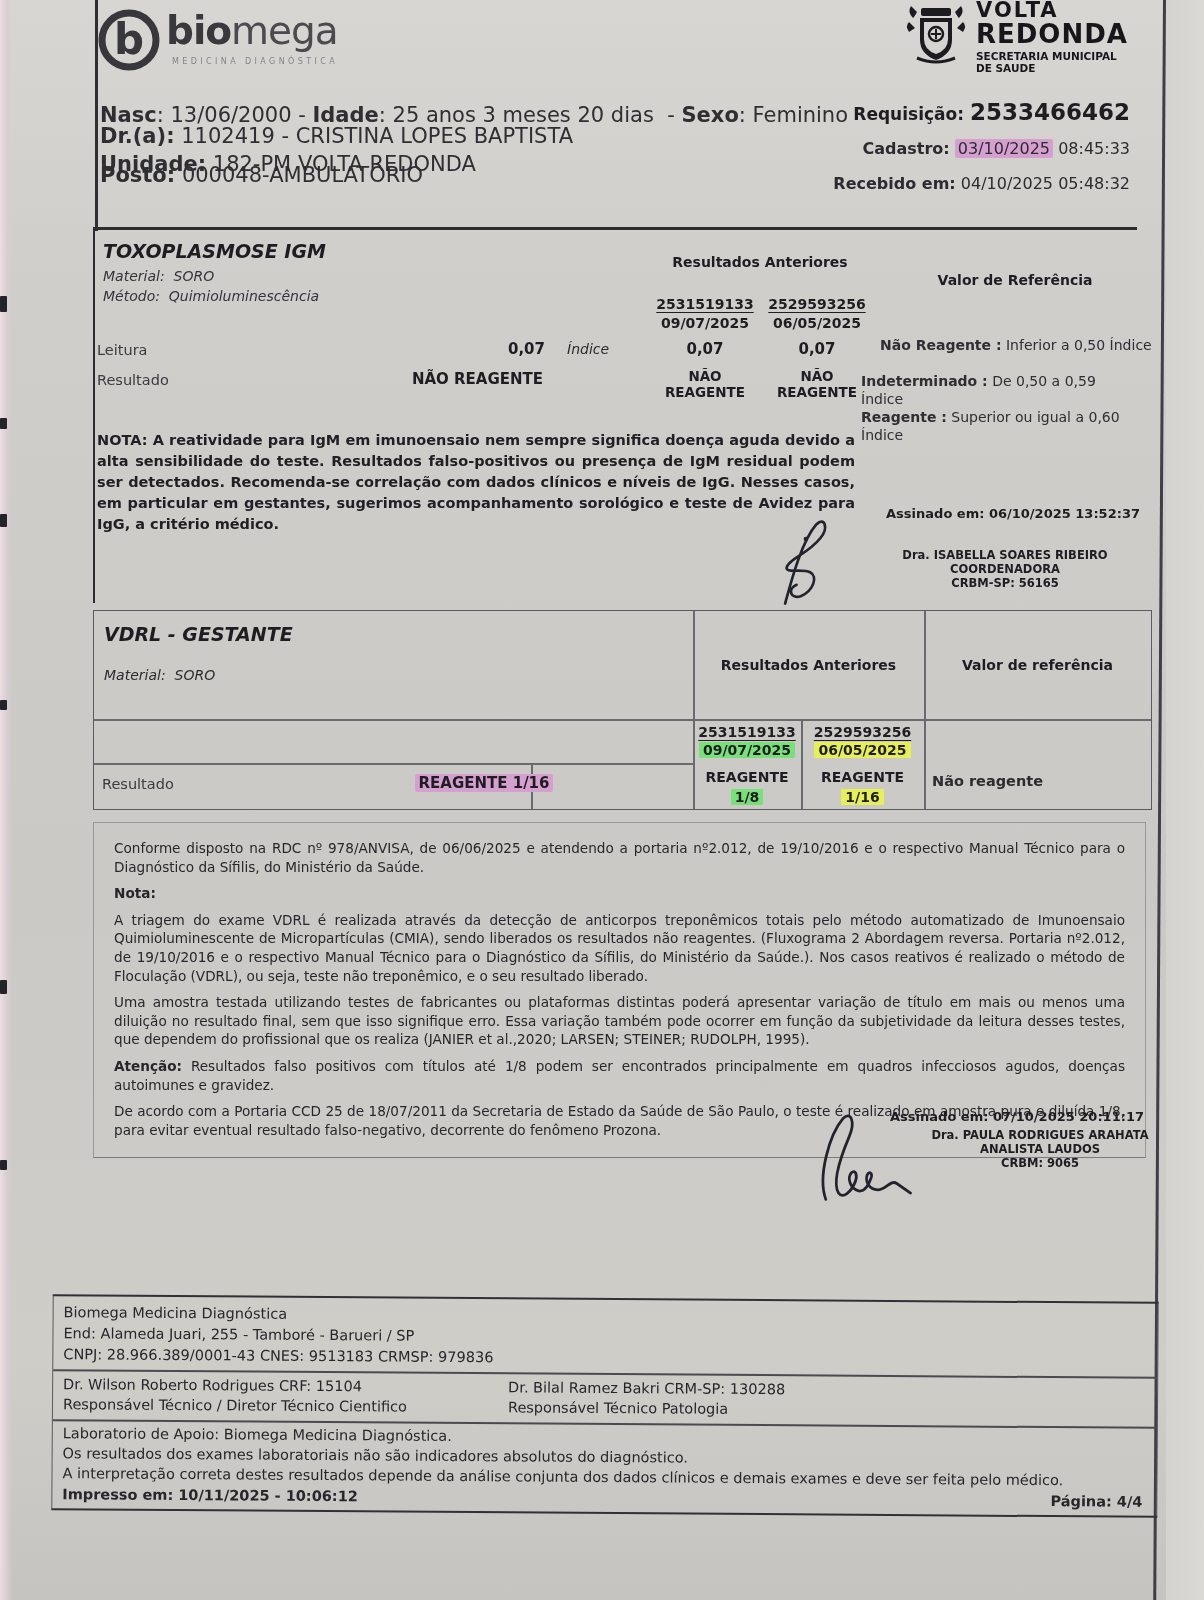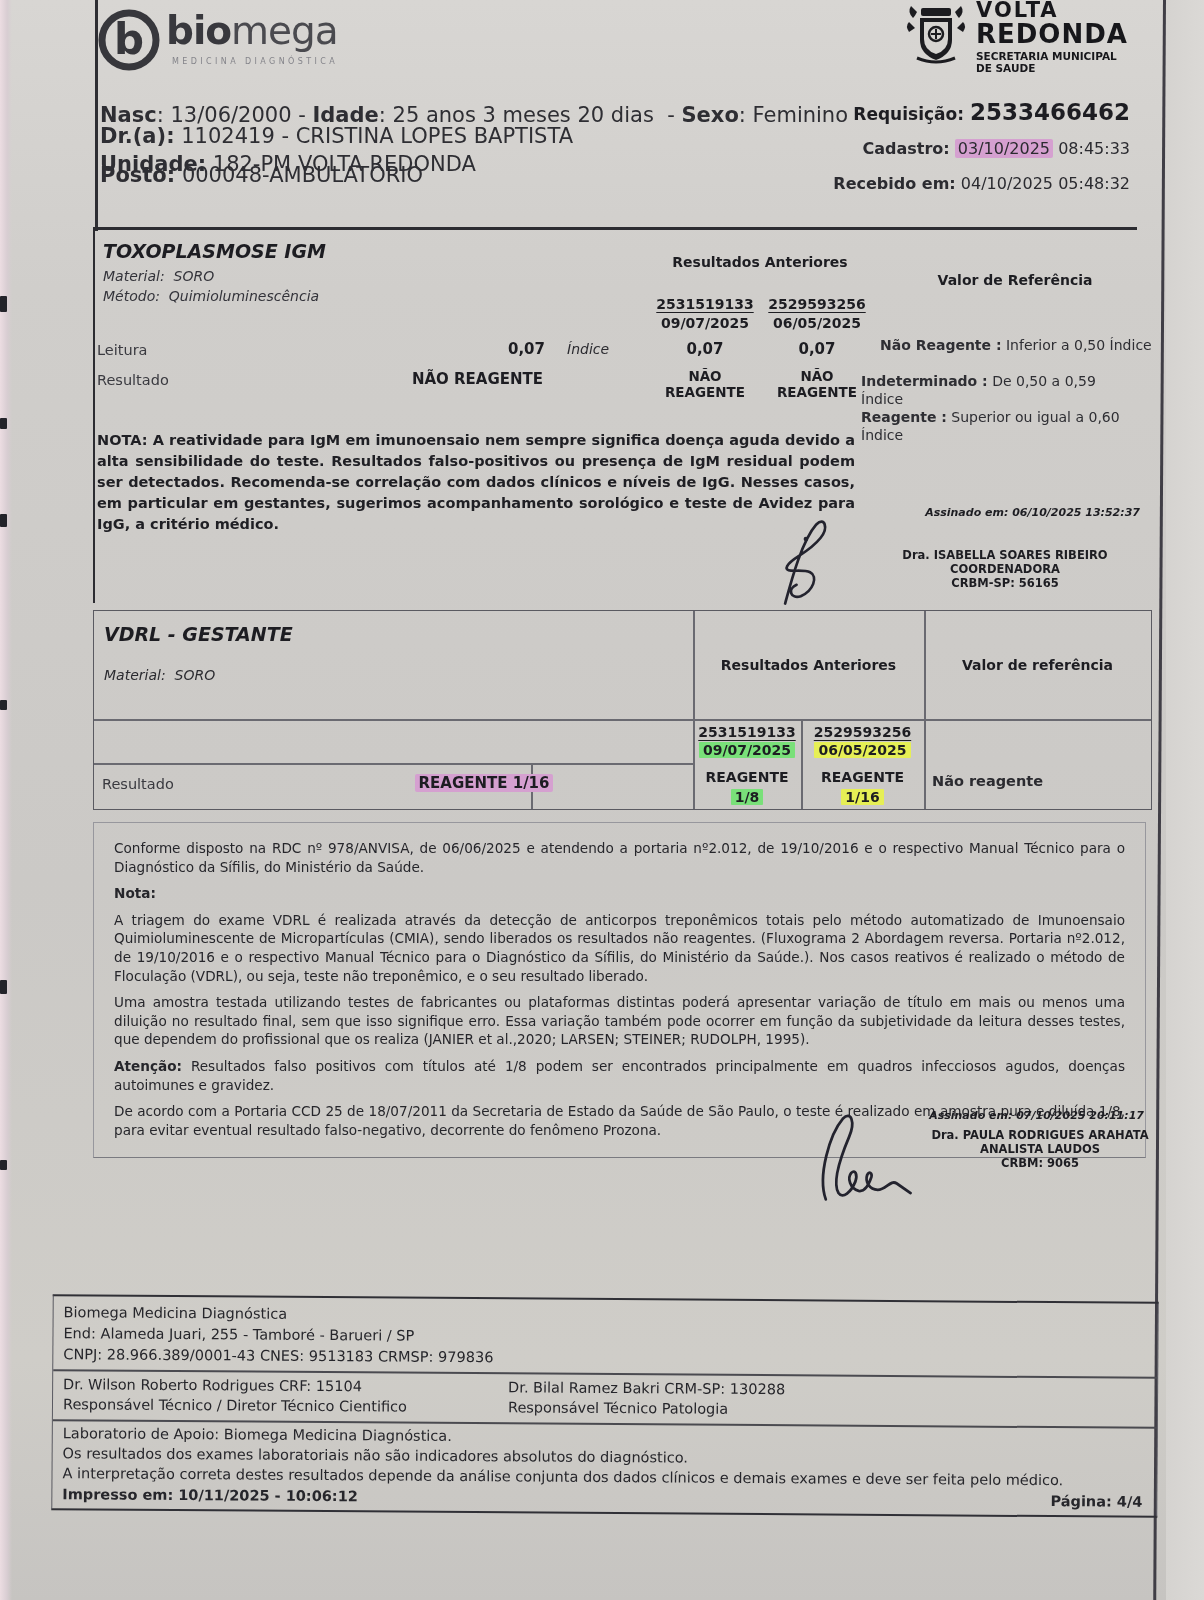--- a/index.html
+++ b/index.html
@@ -42,21 +42,21 @@
   .toxo{left:93px;top:227px;width:1042px;height:373px;border-top:3px solid #2c2c31;border-left:2px solid #2c2c31;}
   .toxo .title{left:8px;top:10px;font-size:19px;font-weight:bold;font-style:italic;color:#1d1d22;}
   .toxo .mline{font-size:14px;font-style:italic;color:#33333a;}
   .sec-hdr{font-size:14px;font-weight:bold;color:#1d1d22;}
   .req-num{font-size:14px;font-weight:bold;text-decoration:underline;text-underline-offset:3px;color:#1d1d22;}
   .req-date{font-size:14px;font-weight:bold;color:#1d1d22;}
   .lbl{font-size:14.5px;color:#3a3a40;}
   .val{font-size:15px;font-weight:bold;color:#1d1d22;}
   .ref-line{font-size:14px;line-height:18px;color:#2e2e33;}
   .toxo .nota{left:2px;top:200px;width:758px;font-size:14.5px;line-height:21px;font-weight:bold;text-align:justify;color:#1f1f24;}
-  .assin{font-size:11px;font-weight:bold;color:#1d1d22;font-style:italic;}
+  .assin{font-size:13px;font-weight:bold;color:#1d1d22;}
   .signer{font-size:11.5px;line-height:14px;font-weight:bold;color:#1d1d22;}
   .sig path{fill:none;stroke:#23232e;stroke-width:2.6;stroke-linecap:round;}
 
   
   .vdrl{left:93px;top:610px;width:1057px;height:198px;border:1.5px solid #5a5a61;}
   .vdrl .title{left:10px;top:12px;font-size:19px;font-weight:bold;font-style:italic;color:#1d1d22;}
   .vl{position:absolute;width:1.5px;background:#6a6a71;}
   .hl-rule{position:absolute;height:1.5px;background:#6a6a71;}
 
   

